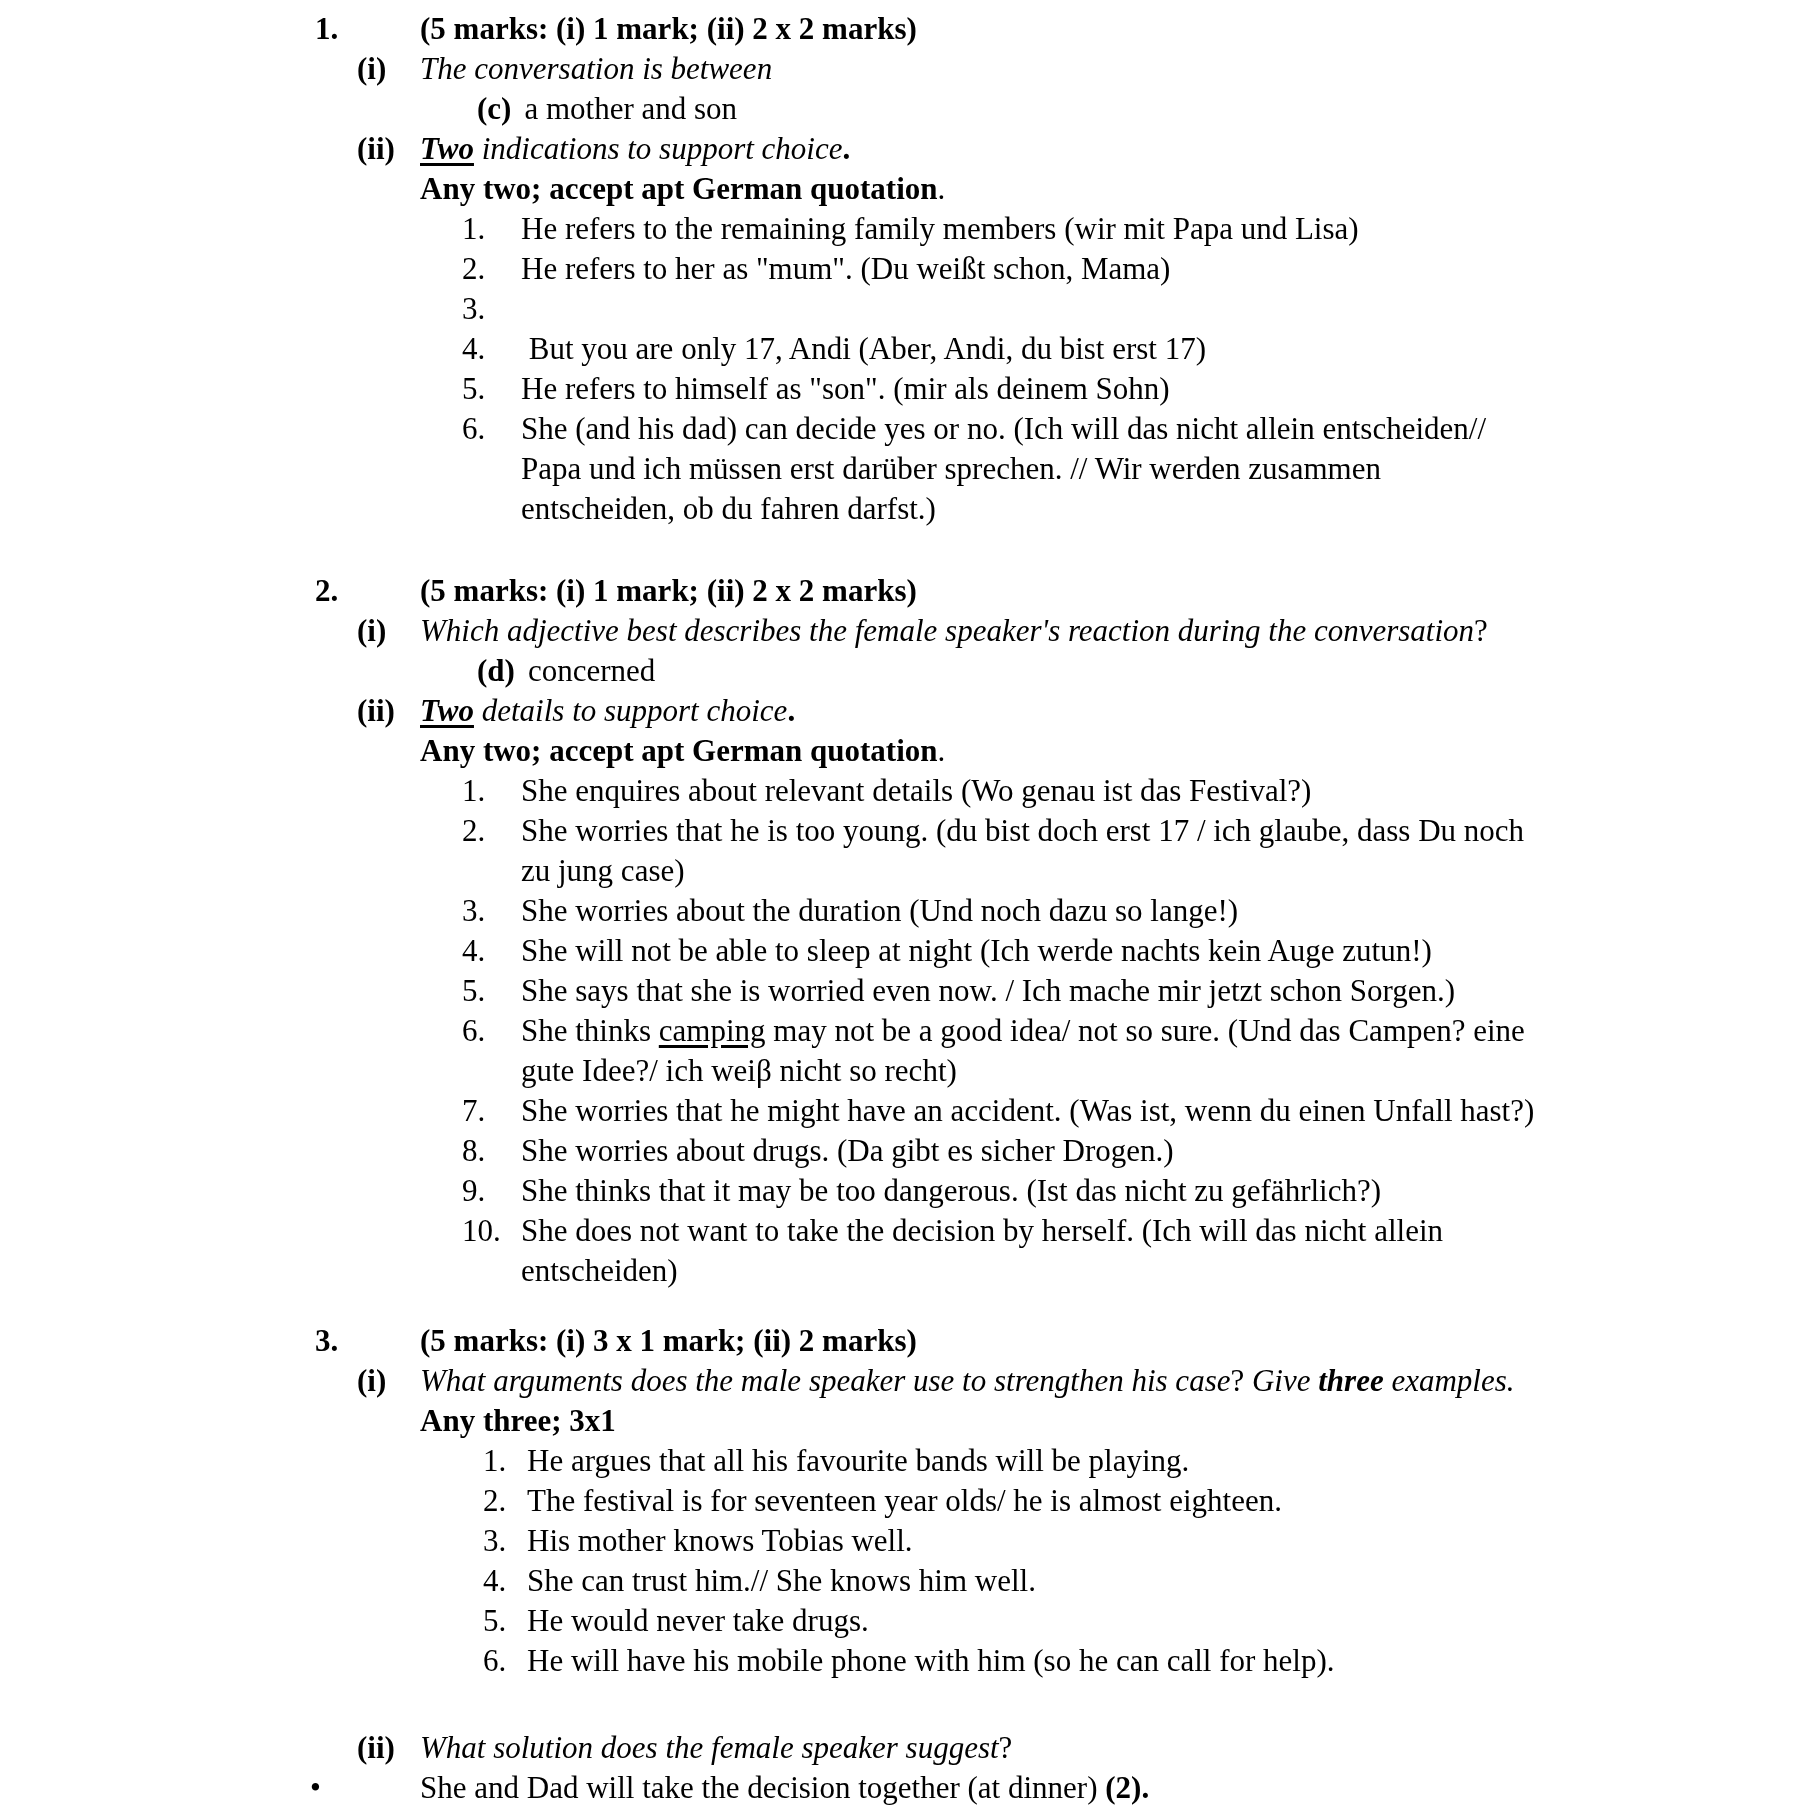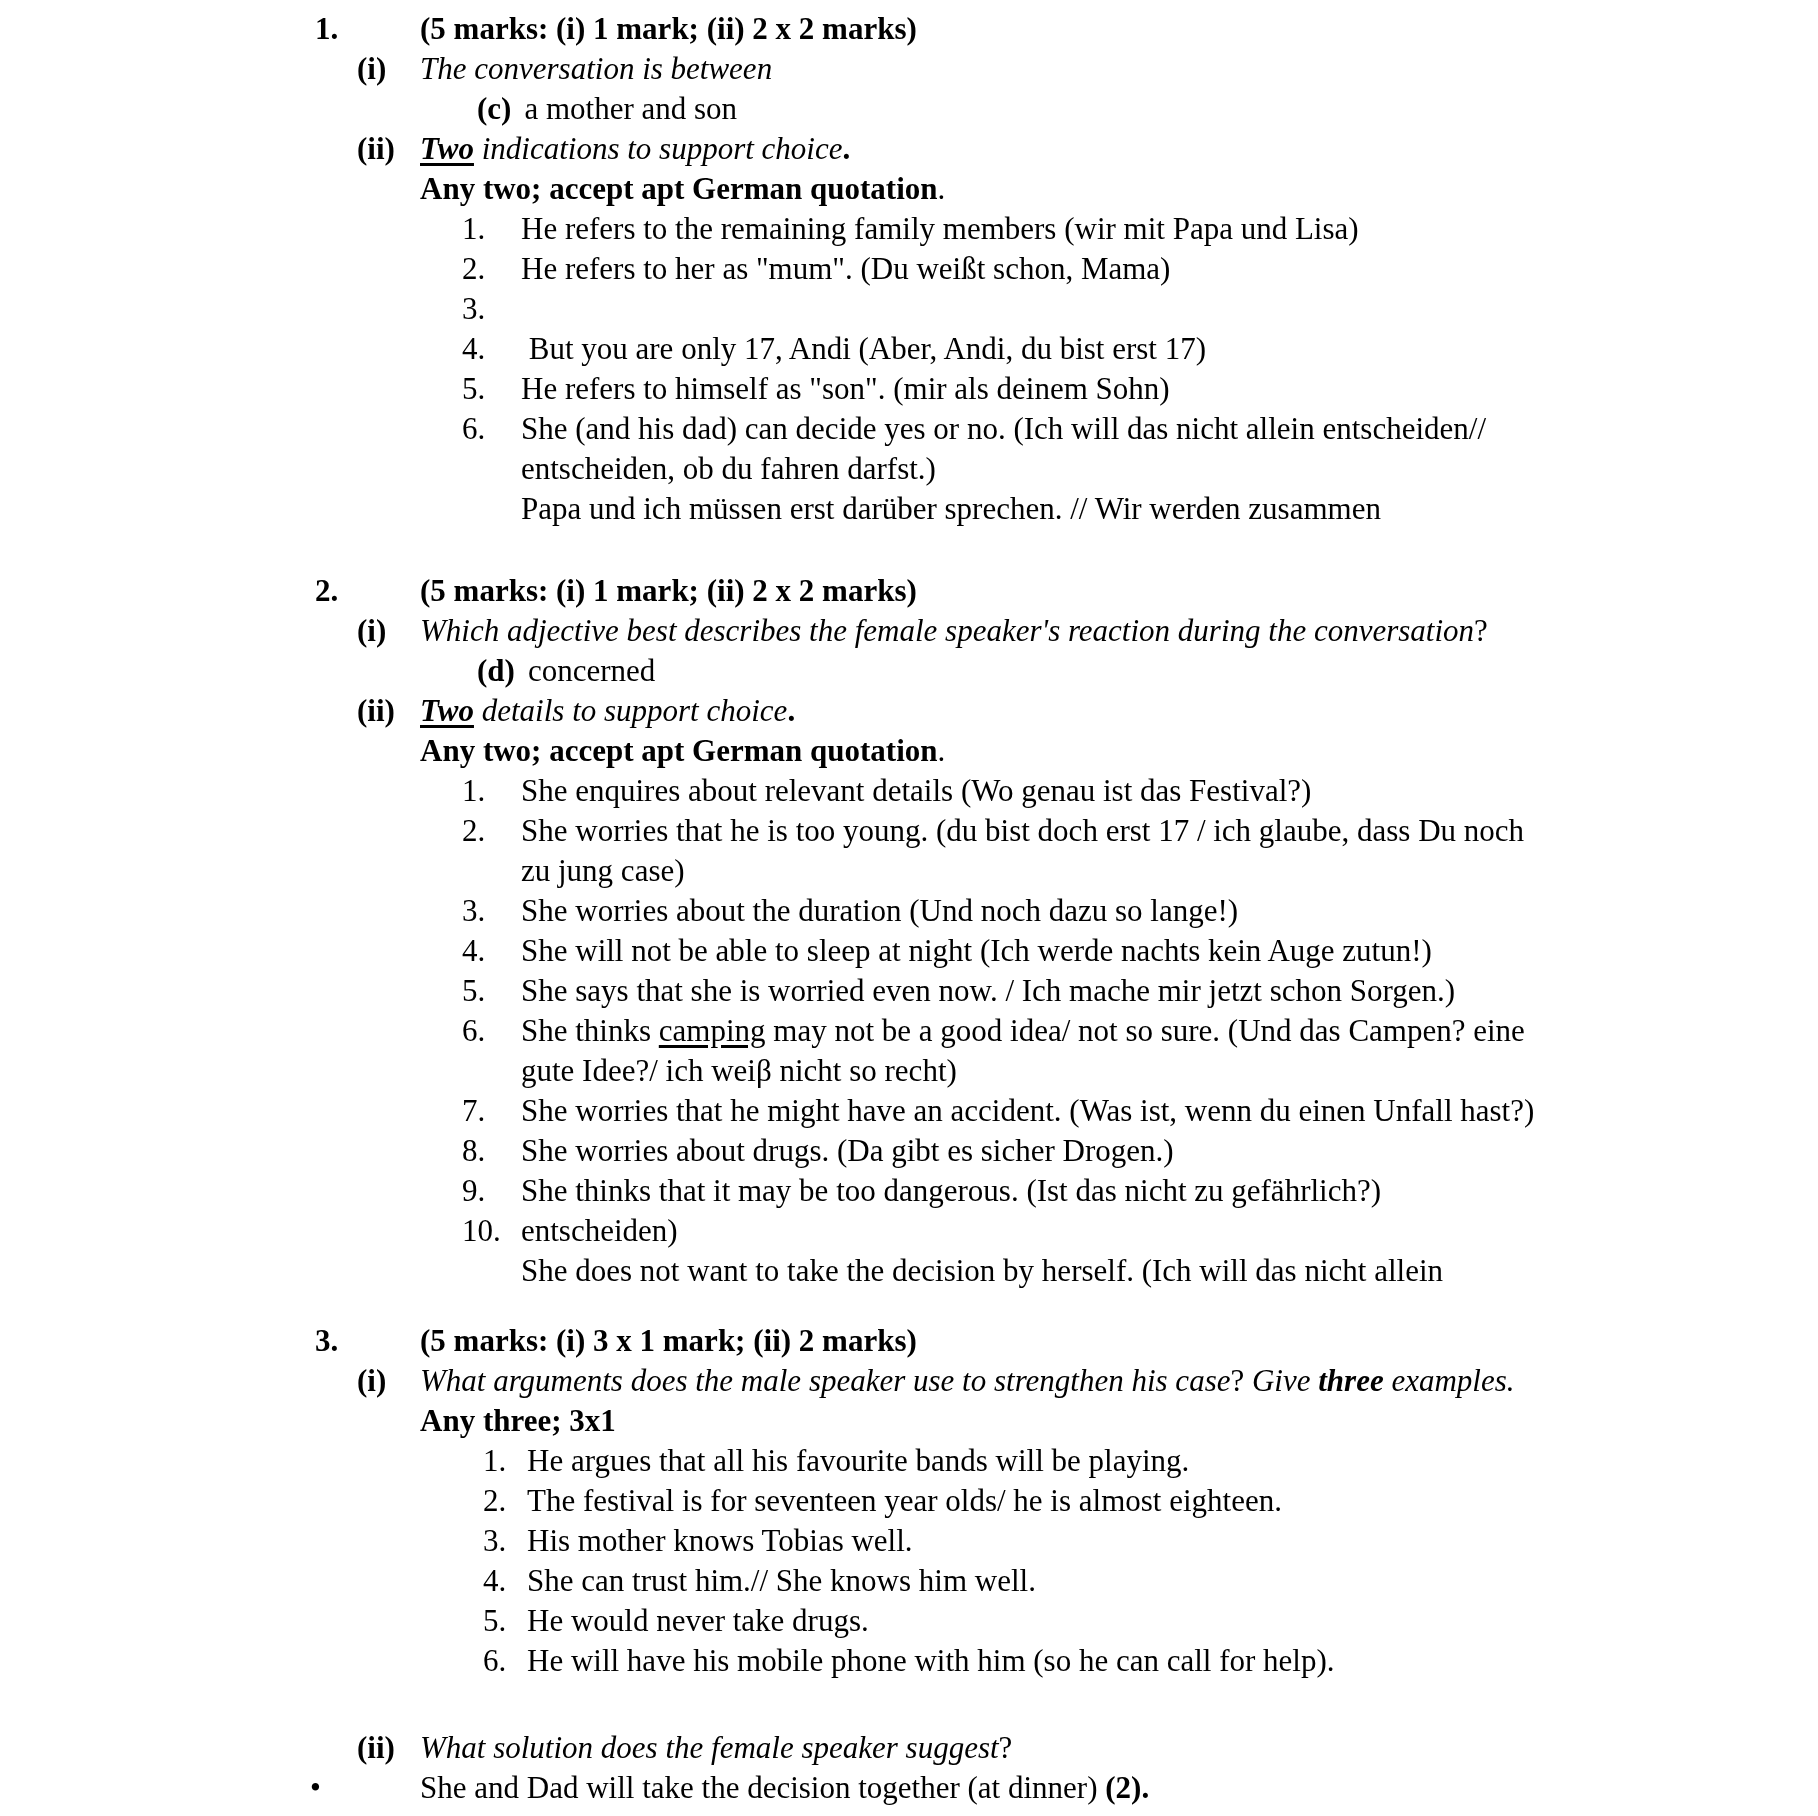--- a/index.html
+++ b/index.html
@@ -90,22 +90,22 @@
     <div class="row item">
       <span class="lnum">5.</span>
       <div class="txt">
         <div class="ln"><span>He refers to himself as "son". (mir als deinem Sohn)</span></div>
       </div>
     </div>
     <div class="row item">
       <span class="lnum">6.</span>
       <div class="txt">
         <div class="ln"><span>She (and his dad) can decide yes or no. (Ich will das nicht allein entscheiden//</span></div>
+        <div class="ln"><span>Papa und ich müssen erst darüber sprechen. // Wir werden zusammen</span></div>
         <div class="ln"><span>entscheiden, ob du fahren darfst.)</span></div>
-        <div class="ln"><span>Papa und ich müssen erst darüber sprechen. // Wir werden zusammen</span></div>
       </div>
     </div>
     <div class="sp" style="height: 42px;"></div>
     <div class="row qh">
       <span class="qnum">2.</span>
       <div class="txt">
         <div class="ln"><span class="sb ">(5 marks: (i) 1 mark; (ii) 2 x 2 marks)</span></div>
       </div>
     </div>
     <div class="row part">
@@ -183,22 +183,22 @@
     </div>
     <div class="row item">
       <span class="lnum">9.</span>
       <div class="txt">
         <div class="ln"><span>She thinks that it may be too dangerous. (Ist das nicht zu gefährlich?)</span></div>
       </div>
     </div>
     <div class="row item">
       <span class="lnum">10.</span>
       <div class="txt">
+        <div class="ln"><span>She does not want to take the decision by herself. (Ich will das nicht allein</span></div>
         <div class="ln"><span>entscheiden)</span></div>
-        <div class="ln"><span>She does not want to take the decision by herself. (Ich will das nicht allein</span></div>
       </div>
     </div>
     <div class="sp" style="height: 30px;"></div>
     <div class="row qh">
       <span class="qnum">3.</span>
       <div class="txt">
         <div class="ln"><span class="sb ">(5 marks: (i) 3 x 1 mark; (ii) 2 marks)</span></div>
       </div>
     </div>
     <div class="row part">

